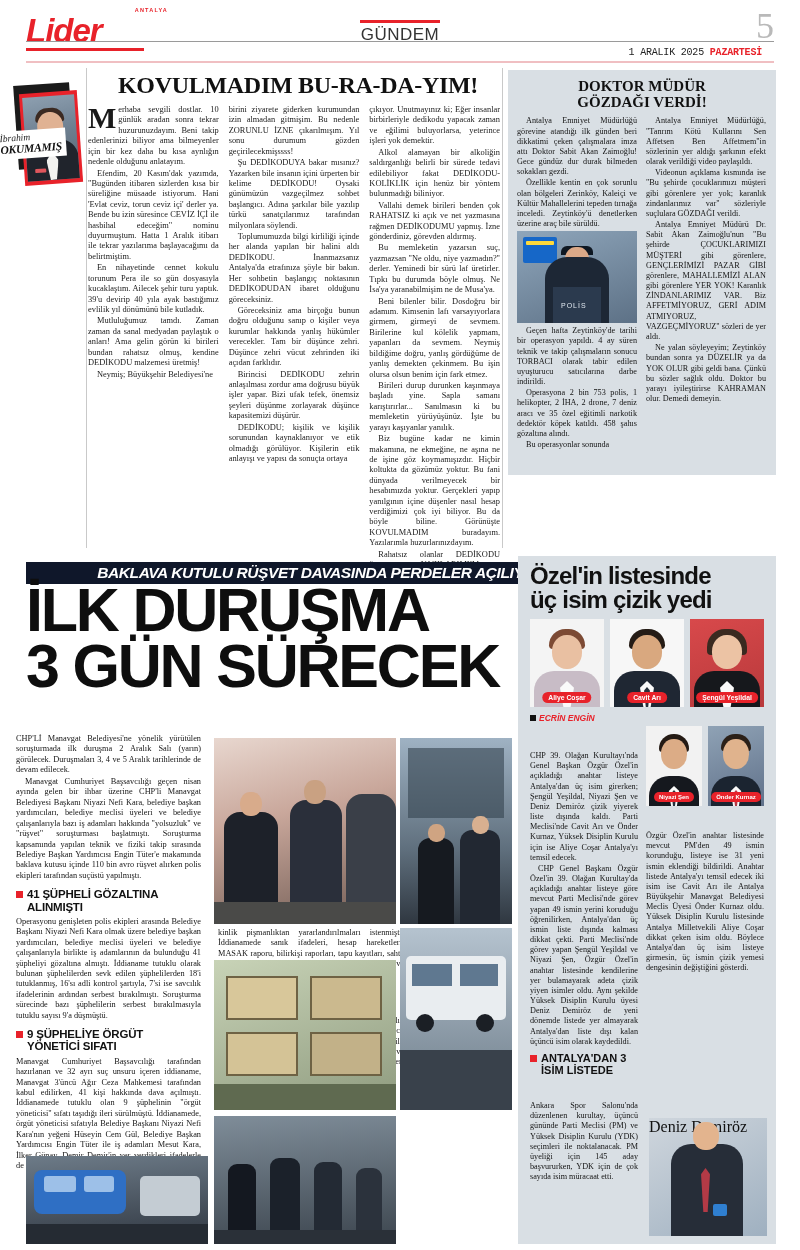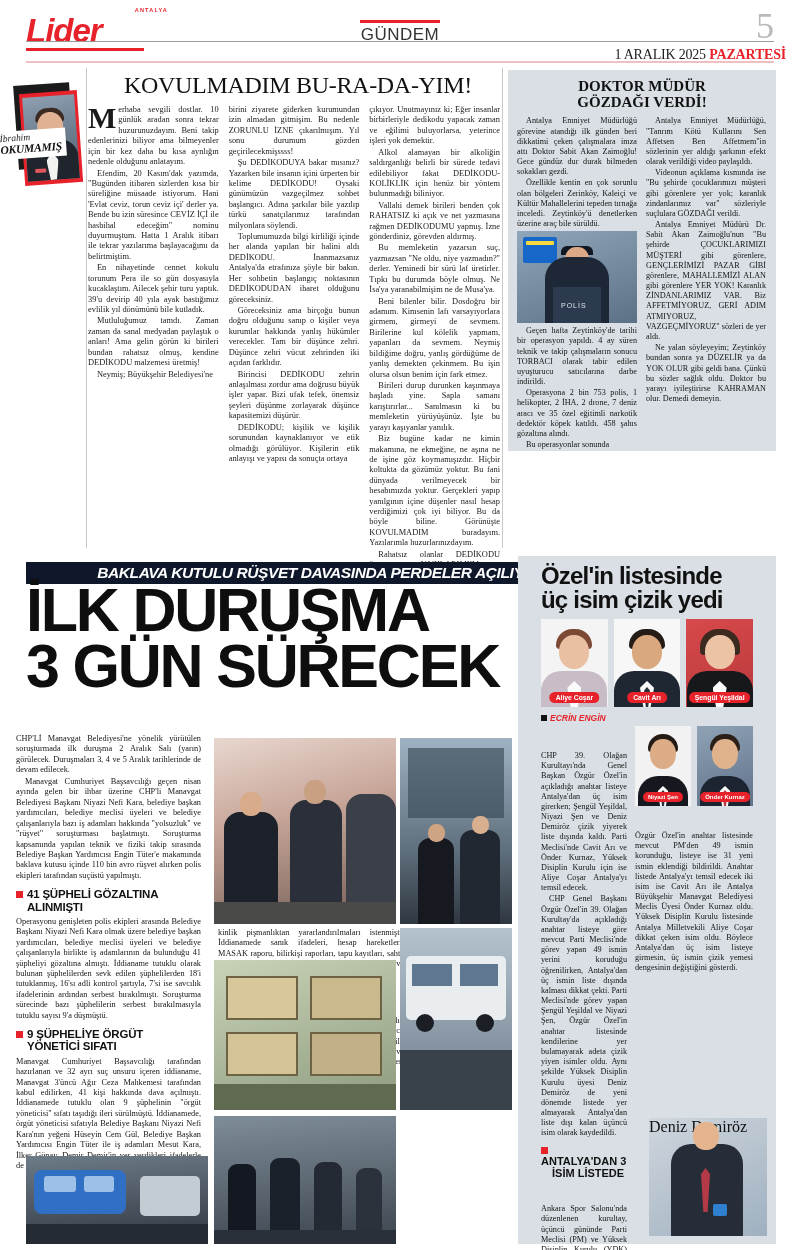--- a/index.html
+++ b/index.html
@@ -53,23 +53,23 @@
   .section-title {
     font-family: "Liberation Sans", sans-serif;
     font-size: 17px; letter-spacing: 0.5px; color: #333;
   }
   .page-no {
     position: absolute; right: 26px; top: 8px;
     font-family: "Liberation Serif", serif;
     font-size: 36px; color: #b9b9b9; line-height: 1;
   }
   .dateline {
-    position: absolute; right: 14px; top: 47px;
-    font-family: Liberation Serif, serif;
-    font-size: 14px; color: #222; letter-spacing: -0.2px;
+    position: absolute; right: 38px; top: 47px;
+    font-family: Liberation Mono, monospace;
+    font-size: 10px; color: #222; letter-spacing: -0.2px;
   }
   .dateline b { color:#e8222a; }
   .masthead-rule {
     position: absolute; left: 26px; right: 26px; top: 41px;
     height: 1px; background: #9a9a9a;
   }
   .thin-red-rule {
     position: absolute; left: 26px; right: 26px; top: 61px;
     height: 2px; background: #f0bfc2;
   }
@@ -83,21 +83,21 @@
     position: absolute; top: 4px; bottom: 6px; width: 1px;
     background: #c9c9c9;
   }
 
   
   .opinion {
     position: absolute; left: 88px; top: 8px; width: 412px;
   }
   .opinion h1 {
     font-family: "Liberation Serif", serif;
-    font-weight: normal;
+    font-weight: bold;
     font-size: 24px;
     margin: 0 0 6px 8px;
     letter-spacing: -0.3px;
     text-align: center;
   }
   .opinion-body {
     display: flex; gap: 10px;
   }
   .op-col { width: 131px; }
   .op-col p {
@@ -175,21 +175,21 @@
     line-height: 1.08;
     z-index: 4;
   }
   .author-name .fn { font-size: 9.5px; color:#222; display:block; }
   .author-name .ln { font-size: 11.5px; font-weight: bold; color:#111; display:block; letter-spacing:-0.2px;}
 
   
   .doktor {
     position: absolute; left: 508px; top: 6px; width: 268px;
     background: #d9dfe4;
-    padding: 8px 9px 0 9px;
+    padding: 8px 9px 24px 9px;
   }
   .doktor h2 {
     margin: 0 0 6px 0;
     font-family: "Liberation Serif", serif;
     font-weight: bold;
     font-size: 15px;
     text-align: center;
     line-height: 1.08;
   }
   .doktor-body { display: flex; gap: 9px; }
@@ -288,21 +288,21 @@
 
   
   .ph {
     position: absolute; overflow: hidden;
   }
 
   
   .right-panel {
     position: absolute; left: 518px; top: 0px; width: 258px; height: 688px;
     background: #d9dfe4;
-    padding: 8px 23px;
+    padding: 8px 12px;
   }
   .right-panel h2 {
     margin: 0 0 7px 0;
     font-family: "Liberation Sans", sans-serif;
     font-weight: bold; font-size: 24px; line-height: 1.0;
     letter-spacing: -0.8px; color:#111;
   }
   .portrait-row { display:flex; gap:6px; }
   .portrait {
     position: relative; width: 78px; height: 88px; overflow: hidden;

